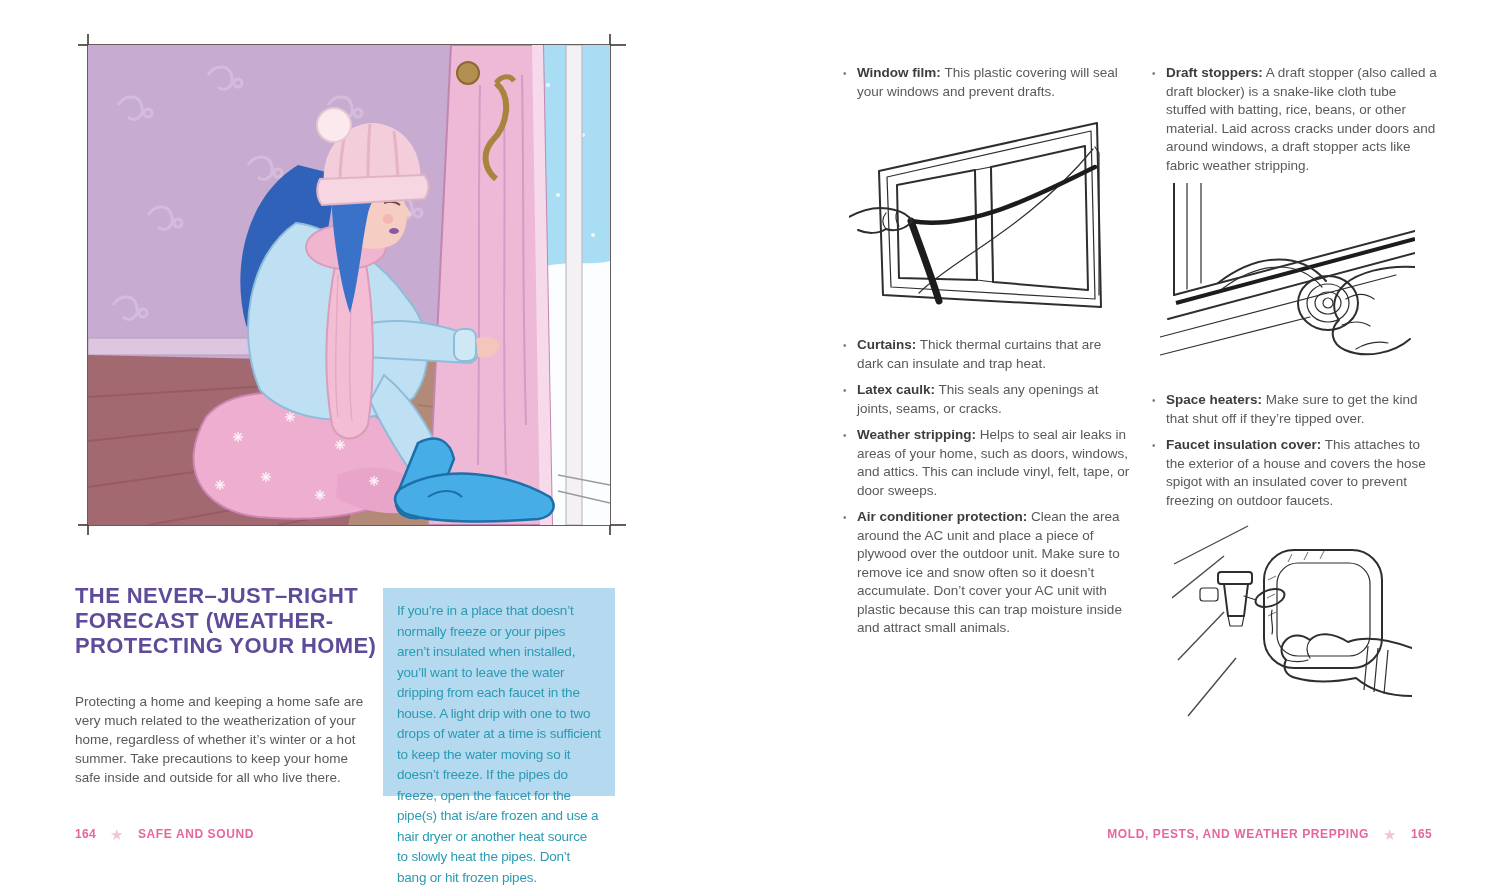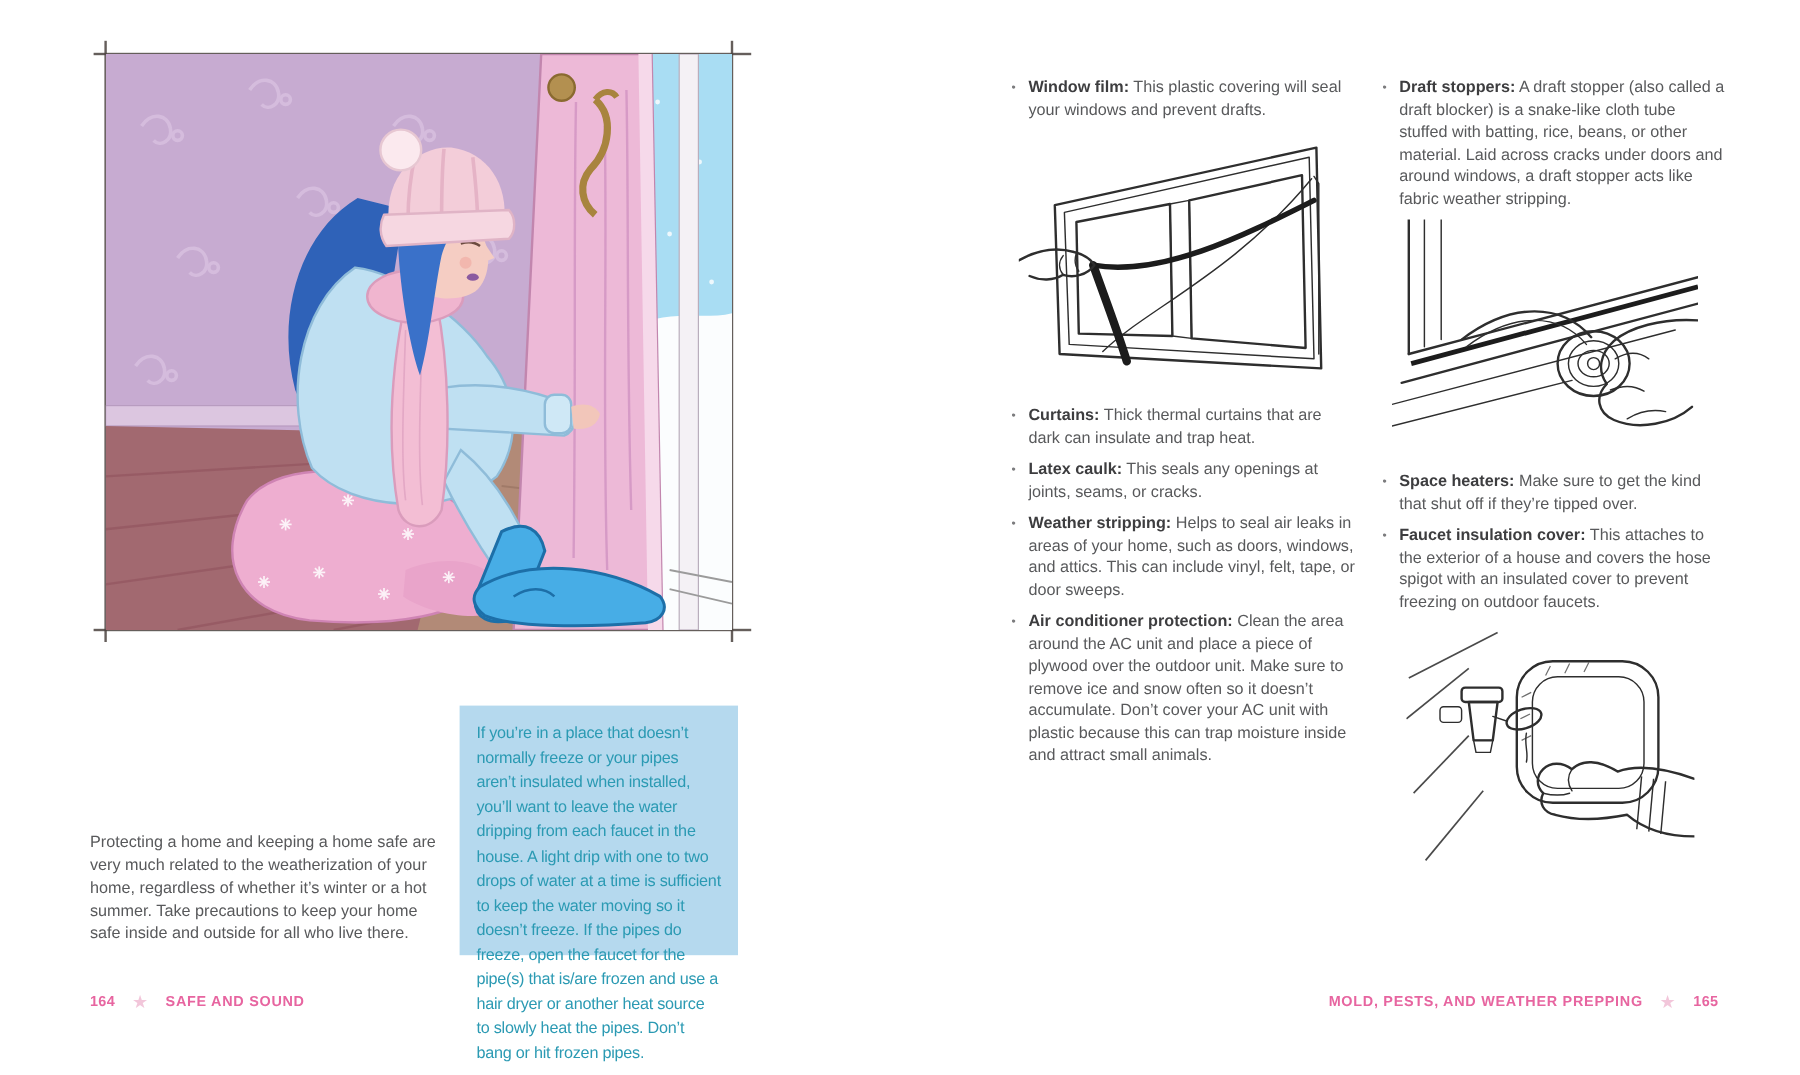--- a/index.html
+++ b/index.html
@@ -178,20 +178,21 @@
       </g>
       <path d="M232,134 L336,130 C342,136 342,148 336,154 L234,160 C228,152 228,142 232,134 Z" fill="#f6d7e1" stroke="#e0b4c6" stroke-width="2"></path>
       <circle cx="246" cy="80" r="17" fill="#fbe9ee" stroke="#e7c7d2" stroke-width="2"></circle>
 
       <path d="M330,398 C350,388 362,396 366,414 L344,470 C320,478 306,470 308,452 Z" fill="#47ade6" stroke="#1d6fa8" stroke-width="2.5"></path>
       <path d="M312,444 C356,418 420,428 462,452 C470,462 464,472 450,474 C400,478 340,478 316,468 C306,460 304,452 312,444 Z" fill="#47ade6" stroke="#1d6fa8" stroke-width="2.5"></path>
       <path d="M340,452 C352,444 366,444 374,452" fill="none" stroke="#1d6fa8" stroke-width="2"></path>
     </svg>
   </div>
 
+  <div class="lp-heading">THE NEVER–JUST–RIGHT FORECAST (WEATHER-PROTECTING YOUR HOME)</div>
   <div class="lp-body">Protecting a home and keeping a home safe are very much related to the weatherization of your home, regardless of whether it’s winter or a hot summer. Take precautions to keep your home safe inside and outside for all who live there.</div>
 
   <div class="callout">If you’re in a place that doesn’t normally freeze or your pipes aren’t insulated when installed, you’ll want to leave the water dripping from each faucet in the house. A light drip with one to two drops of water at a time is sufficient to keep the water moving so it doesn’t freeze. If the pipes do freeze, open the faucet for the pipe(s) that is/are frozen and use a hair dryer or another heat source to slowly heat the pipes. Don’t bang or hit frozen pipes.</div>
 
   <div class="footer footer-left">
     <span class="num">164</span>
     <span class="star">★</span>
     <span>SAFE AND SOUND</span>
   </div>
 

